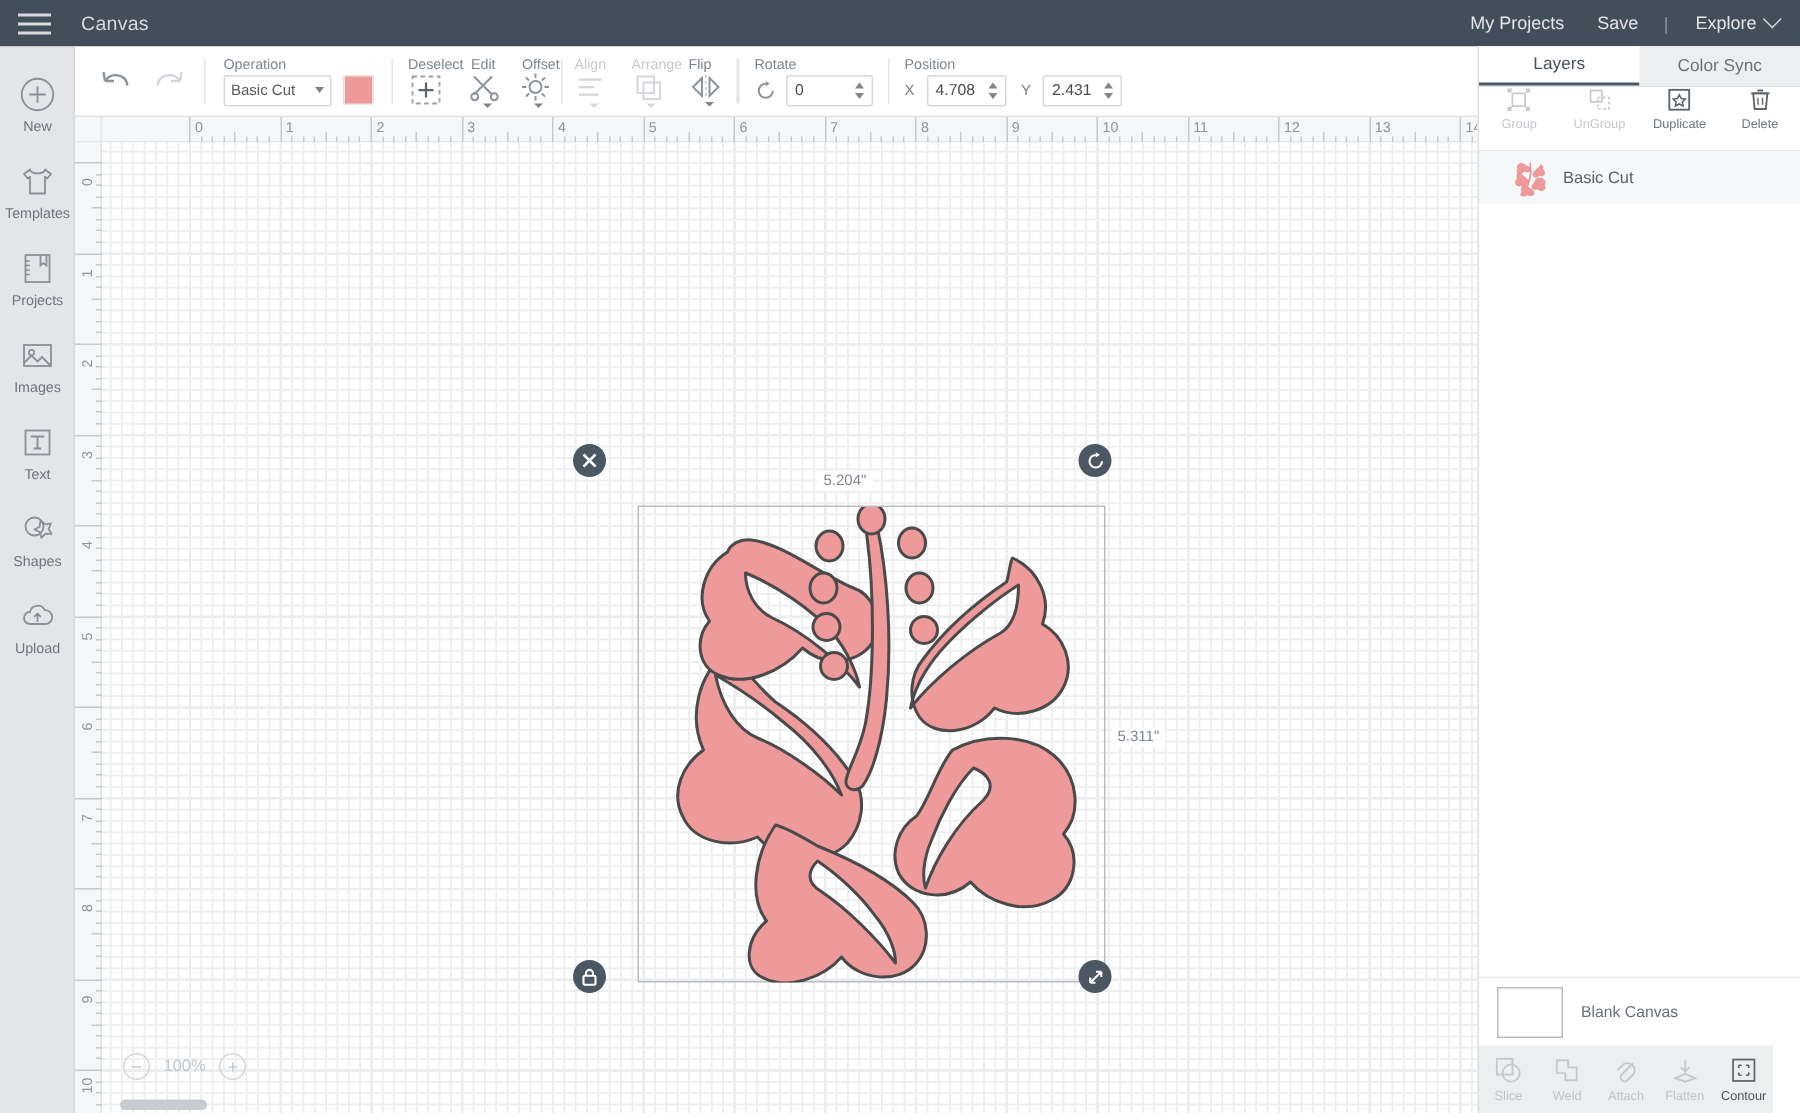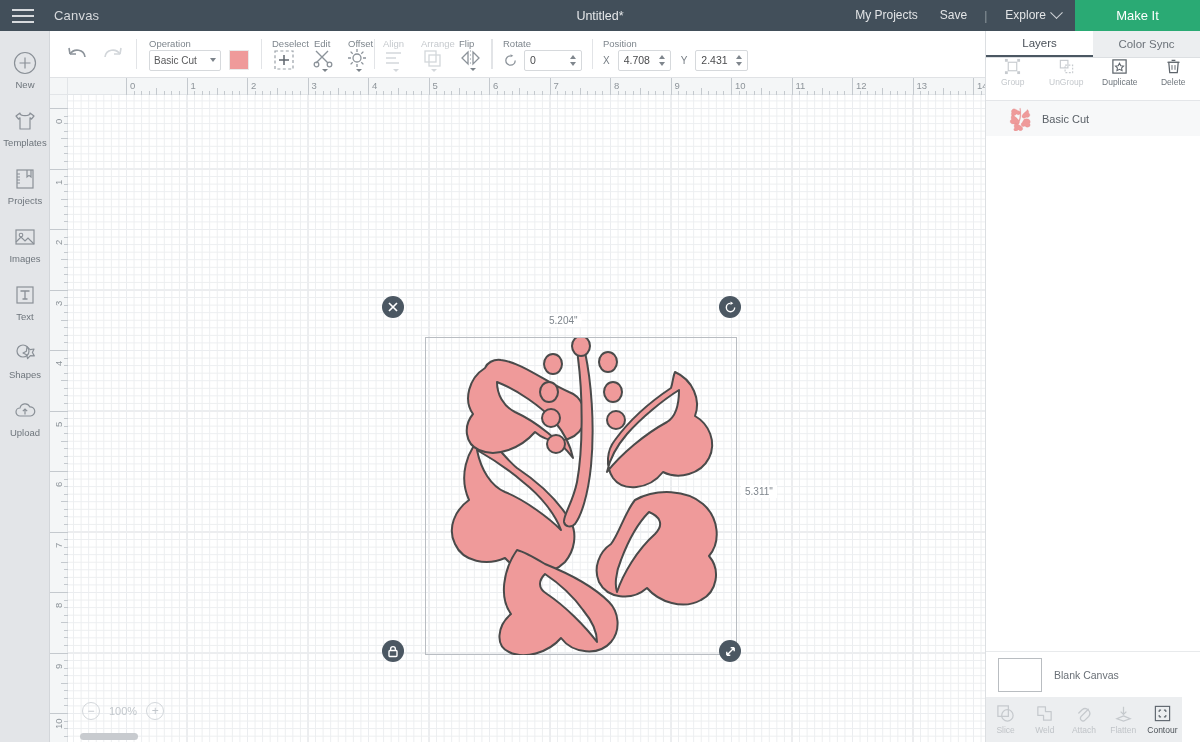--- a/index.html
+++ b/index.html
@@ -151,30 +151,28 @@
 </head>
 <body>
 
 <div id="topbar">
   <div id="hamburger">
       <i></i>
       <i></i>
       <i></i>
     </div>
   <div id="canvas-title">Canvas</div>
-  <div id="doc-title">Untitled*</div>
   <div id="top-right">
     <div class="tlink">My Projects</div>
     <div class="tlink">Save</div>
     <div class="sep">|</div>
     <div id="explore-wrap">
       <span class="tlink" style="padding:0">Explore</span>
       <span class="chev"></span>
     </div>
-    <div id="makeit">Make It</div>
   </div>
 </div>
 
 <div id="leftrail">
   <div class="rail-item">
     <svg class="rail-ico" viewBox="0 0 26 26">
       <circle cx="13" cy="13" r="10.5" fill="none" stroke="#8a9097" stroke-width="1.2"></circle>
       <path d="M13 7.5v11M7.5 13h11" stroke="#8a9097" stroke-width="1.2"></path>
     </svg>
     <span class="lbl">New</span>

